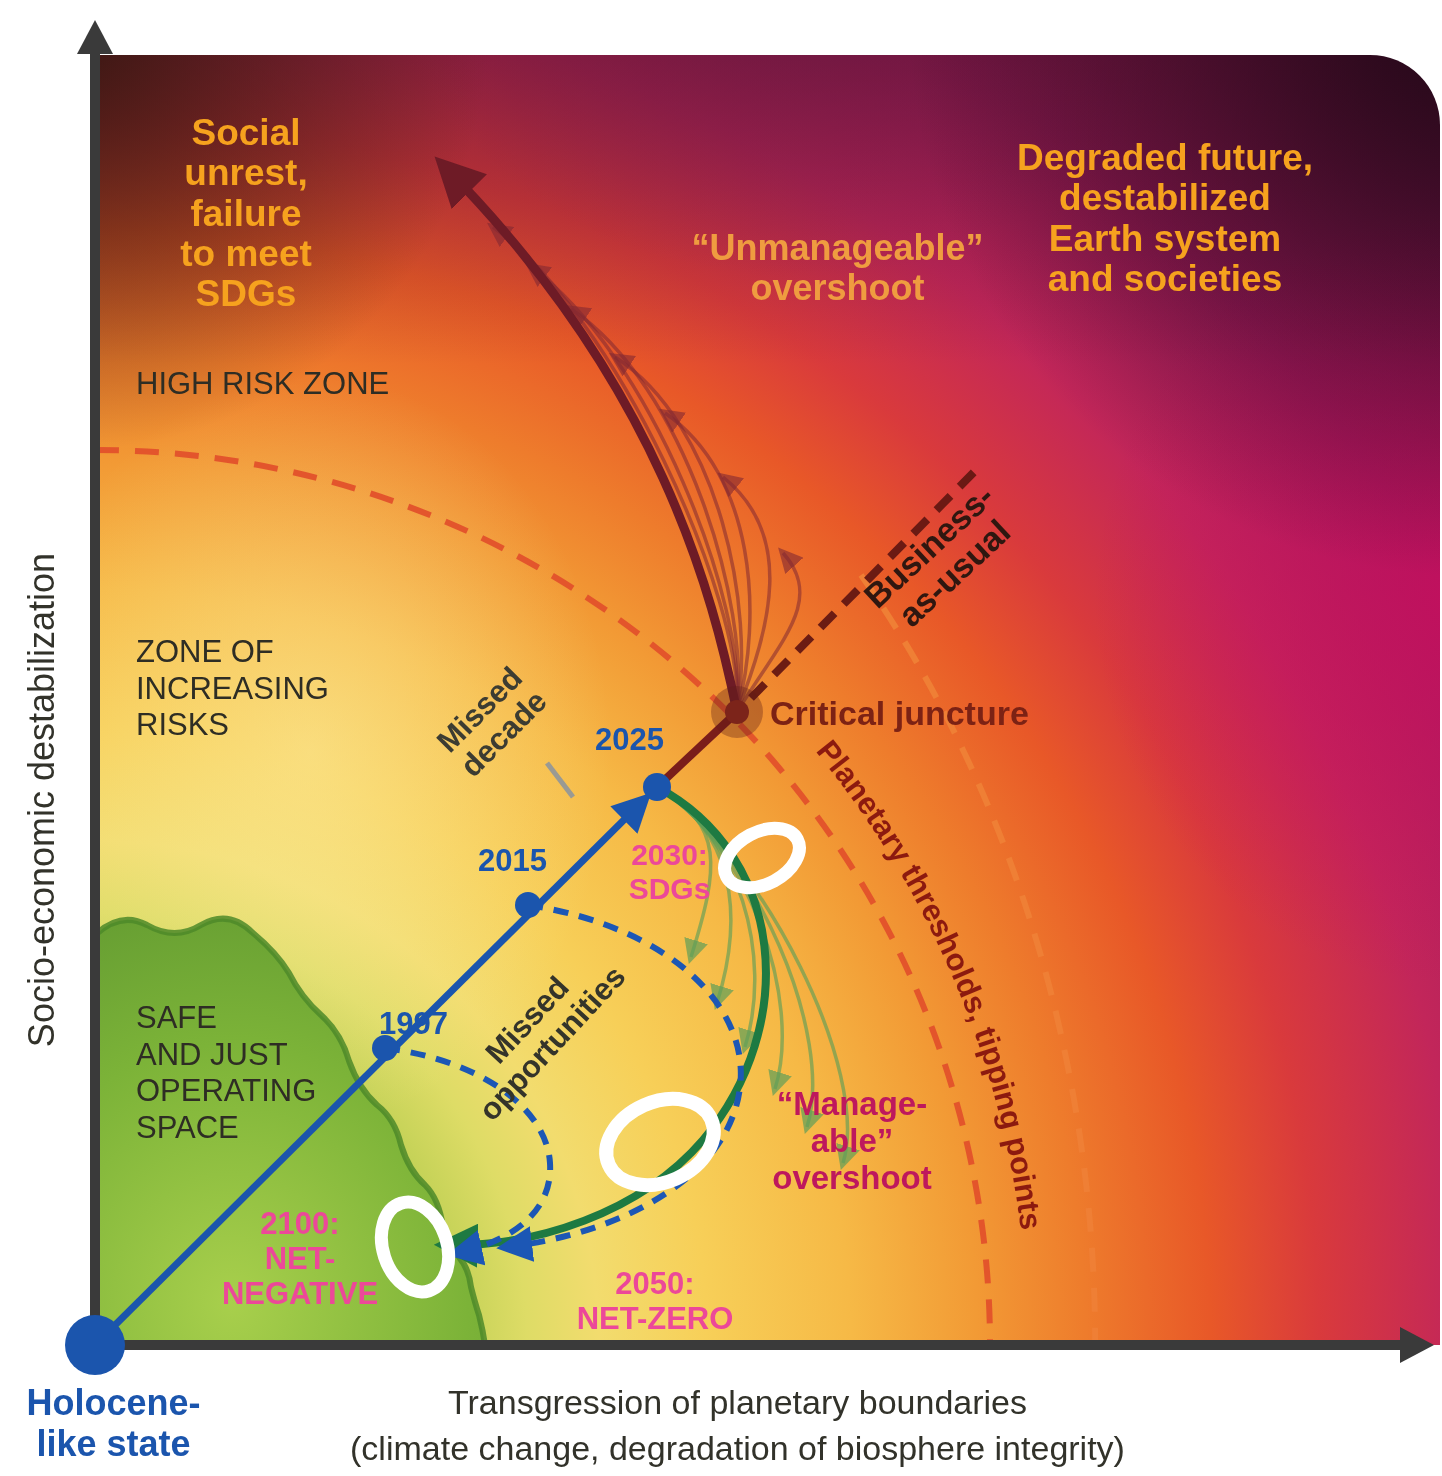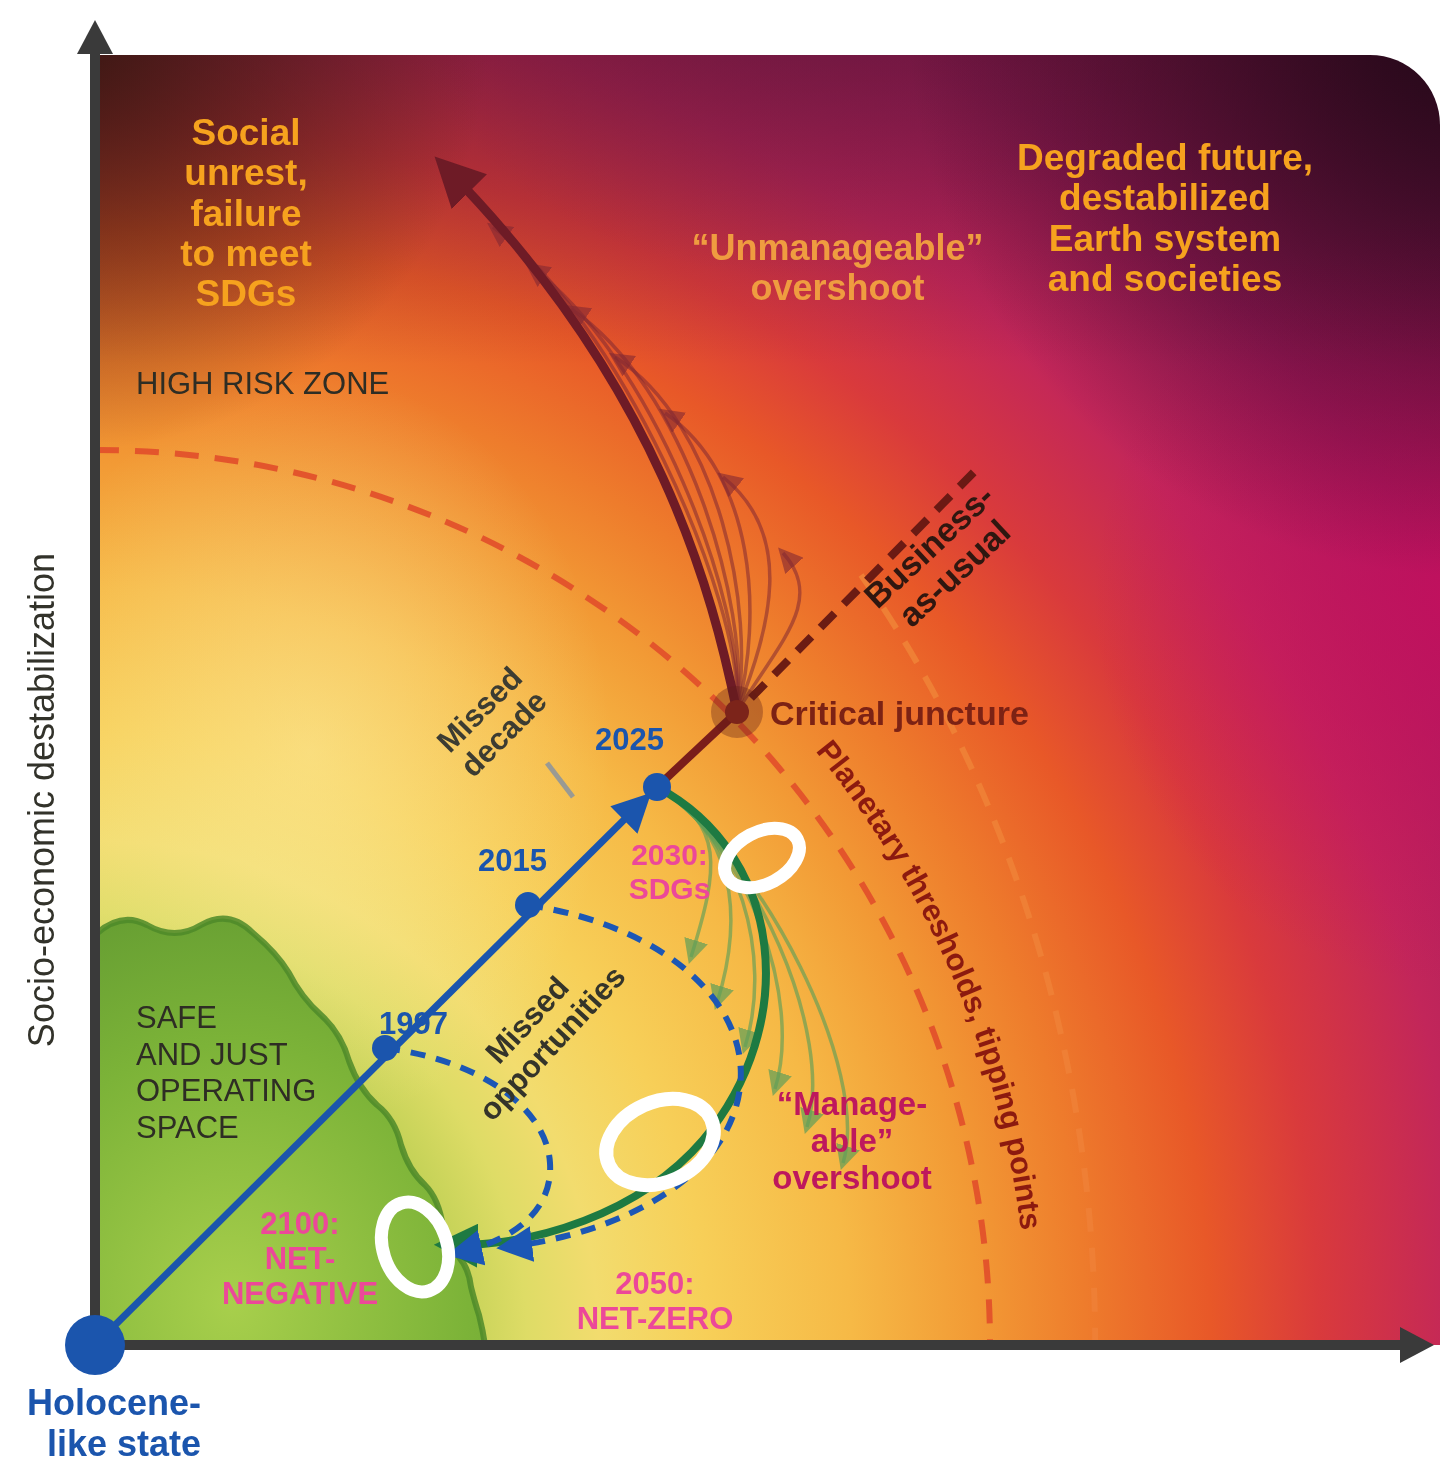--- a/index.html
+++ b/index.html
@@ -135,20 +135,23 @@
 failure
 to meet
 SDGs</div>
   <div class="abs zone" style="left:136px;top:366px;">HIGH RISK ZONE</div>
   <div class="abs orange-mid ml ctr" style="left:670px;top:228px;width:335px;">“Unmanageable”
 overshoot</div>
   <div class="abs orange-big ml ctr" style="left:995px;top:138px;width:340px;">Degraded future,
 destabilized
 Earth system
 and societies</div>
+  <div class="abs zone ml" style="left:136px;top:634px;">ZONE OF
+INCREASING
+RISKS</div>
   <div class="abs zone ml" style="left:136px;top:1000px;">SAFE
 AND JUST
 OPERATING
 SPACE</div>
 
   <div class="abs rot ml" style="left:492px;top:722px;transform:translate(-50%,-50%) rotate(-45deg);color:#3c3c32;font-weight:bold;font-size:31px;line-height:1.1;">Missed
 decade</div>
   <div class="abs rot ml" style="left:540px;top:1032px;transform:translate(-50%,-50%) rotate(-47deg);color:#34342a;font-weight:bold;font-size:31px;line-height:1.1;">Missed
 opportunities</div>
   <div class="abs rot ml" style="left:942px;top:560px;transform:translate(-50%,-50%) rotate(-43deg);color:#2f1710;font-weight:bold;font-size:34px;line-height:1.1;">Business-
@@ -165,18 +168,20 @@
   <div class="abs white-lbl ml ctr" style="left:560px;top:1218px;width:190px;font-size:31px;margin-top:48px;">2050:
 NET-ZERO</div>
   <div class="abs white-lbl ml ctr" style="left:210px;top:1206px;width:180px;font-size:31px;">2100:
 NET-
 NEGATIVE</div>
 
   <div class="abs lbl ml ctr" style="left:742px;top:1086px;width:220px;font-size:33px;line-height:1.12;color:#be185d;">“Manage-
 able”
 overshoot</div>
 
-  <div class="abs lbl ml ctr" style="left:6px;top:1382px;width:195px;font-size:36px;line-height:1.15;color:#1b55ad;text-align:right;">Holocene-
+  <div class="abs lbl ml ctr" style="left:16px;top:1382px;width:195px;font-size:36px;line-height:1.15;color:#1b55ad;">Holocene-
 like state</div>
 
+  <div class="abs ml ctr" style="left:180px;top:1380px;width:1115px;font-size:34px;font-weight:500;line-height:1.35;color:#32322a;">Transgression of planetary boundaries
+(climate change, degradation of biosphere integrity)</div>
   <div class="abs" style="left:42px;top:800px;transform:translate(-50%,-50%) rotate(-90deg);white-space:nowrap;font-size:36px;font-weight:500;color:#32322a;">Socio-economic destabilization</div>
 
 </div>
 
 </body></html>

